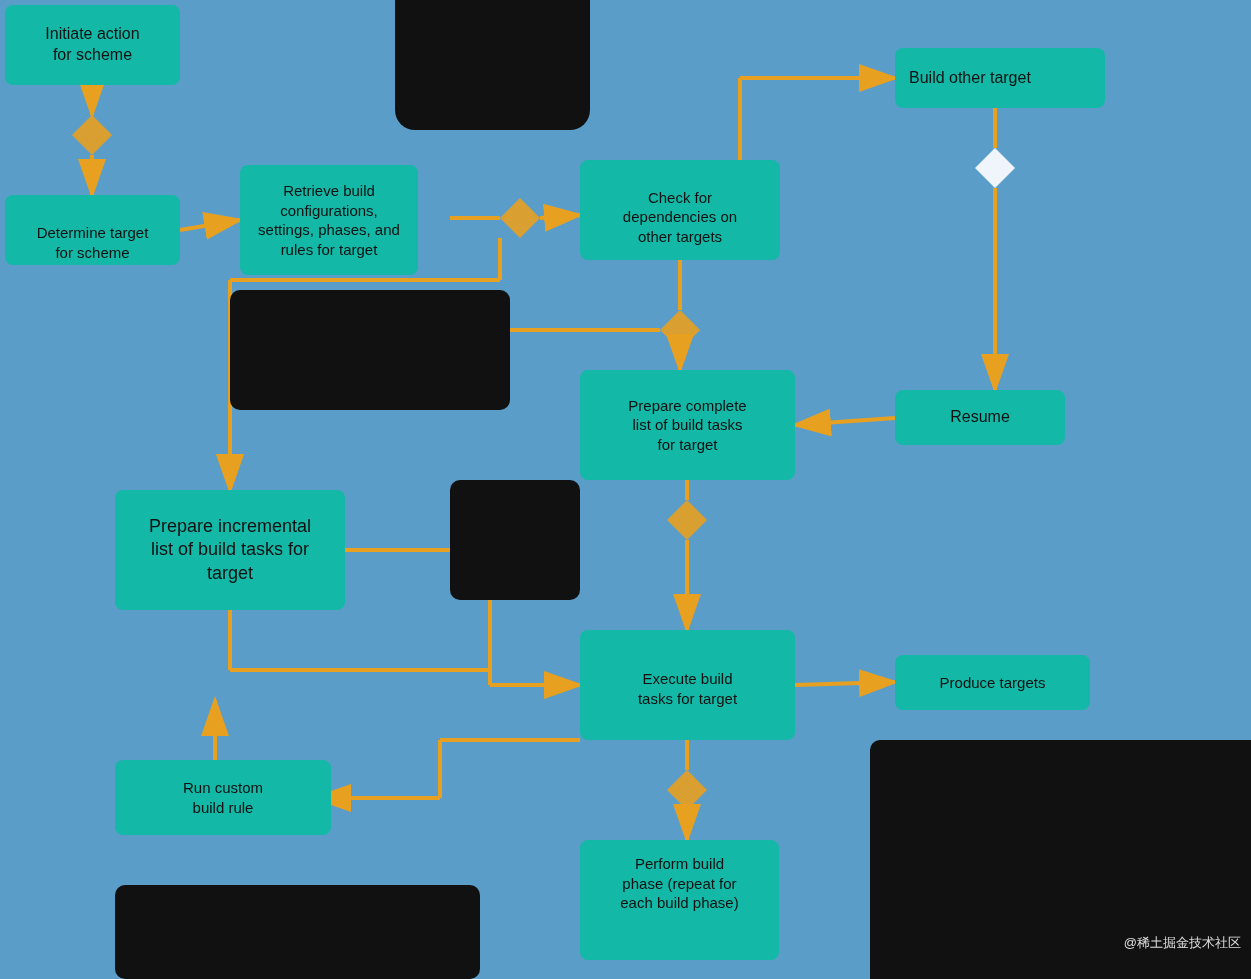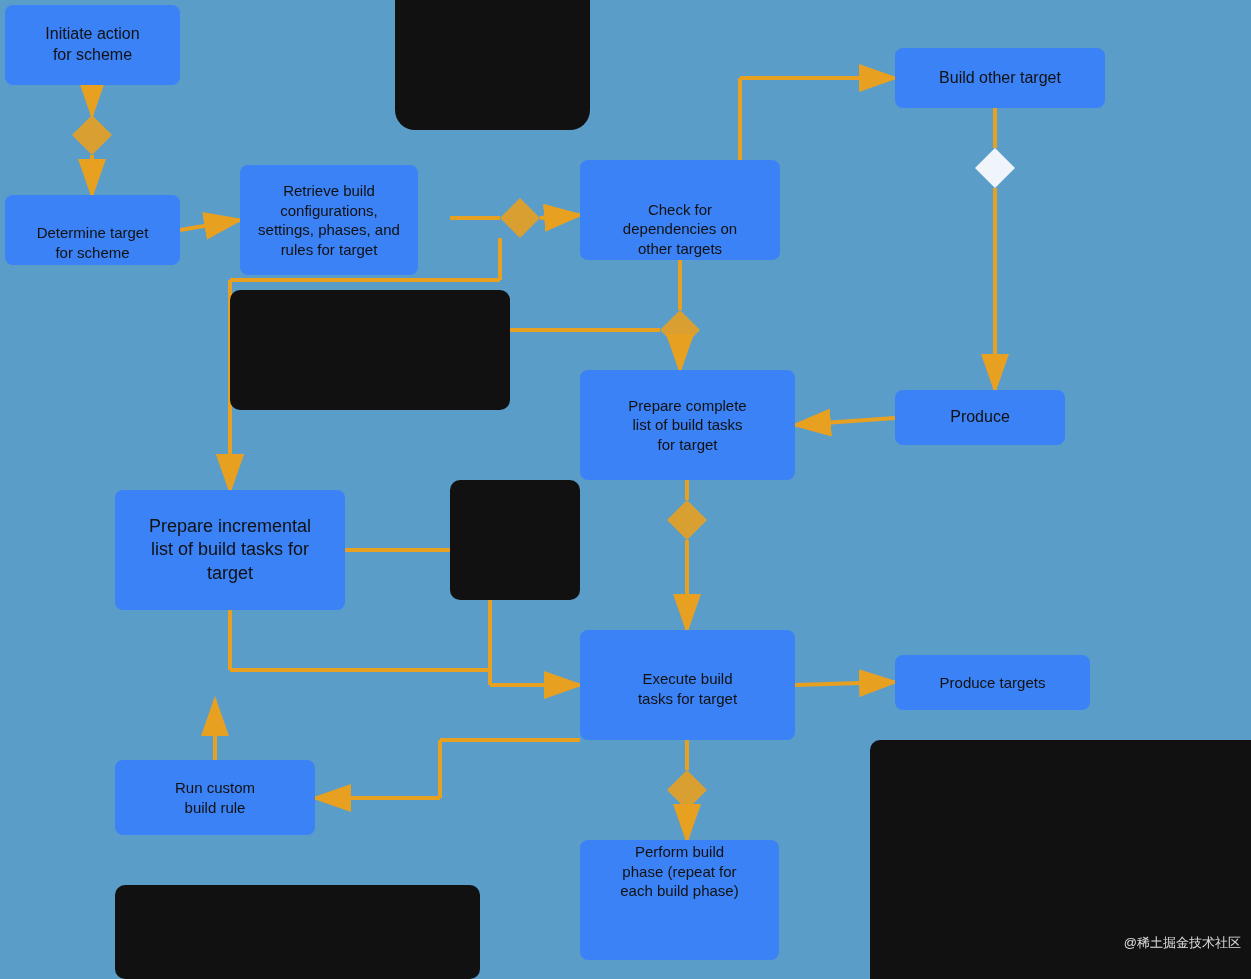--- a/index.html
+++ b/index.html
@@ -7,24 +7,24 @@
       width: 1251px;
       height: 979px;
       background-color: #5b9dc9;
       font-family: 'Helvetica Neue', Arial, sans-serif;
       position: relative;
       overflow: hidden;
     }
 
     .node {
       position: absolute;
-      background-color: #3b82f6;
+      background-color: #14b8a6;
       border-radius: 8px;
       text-align: center;
-      padding: 2px 14px;
+      padding: 14px 14px;
       font-size: 15px;
       line-height: 1.3;
       color: #111;
     }
 
     svg.arrows {
       position: absolute;
       top: 0; left: 0;
       width: 1251px;
       height: 979px;
@@ -149,45 +149,45 @@
 </div>
 
 <div class="node" style="left:240px; top:165px; width:178px; height:110px; display:flex; align-items:center; justify-content:center;">
   <span style="white-space:pre-line; font-size:15px; text-align:center;">Retrieve build<br>configurations,<br>settings, phases, and<br>rules for target</span>
 </div>
 
 <div class="node" style="left:580px; top:160px; width:200px; height:100px; display:flex; align-items:flex-end; justify-content:center;">
   <span style="white-space:pre-line; font-size:15px; text-align:center;">Check for<br>dependencies on<br>other targets</span>
 </div>
 
-<div class="node" style="left:895px; top:48px; width:210px; height:60px; display:flex; align-items:center; justify-content:center;">
+<div class="node" style="left:895px; top:48px; width:210px; height:60px; display:flex; align-items:center; justify-content:flex-start;">
   <span style="font-size:16px;">Build other target</span>
 </div>
 
 <div class="node" style="left:895px; top:390px; width:170px; height:55px; display:flex; align-items:center; justify-content:center;">
-  <span style="font-size:16px;">Produce</span>
+  <span style="font-size:16px;">Resume</span>
 </div>
 
 <div class="node" style="left:580px; top:370px; width:215px; height:110px; display:flex; align-items:center; justify-content:center;">
   <span style="white-space:pre-line; font-size:15px; text-align:center;">Prepare complete<br>list of build tasks<br>for target</span>
 </div>
 
 <div class="node" style="left:115px; top:490px; width:230px; height:120px; display:flex; align-items:center; justify-content:center;">
   <span style="white-space:pre-line; font-size:18px; text-align:center;">Prepare incremental<br>list of build tasks for<br>target</span>
 </div>
 
 <div class="node" style="left:580px; top:630px; width:215px; height:110px; display:flex; align-items:center; justify-content:center;">
   <span style="white-space:pre-line; font-size:15px; text-align:center;margin-top:7px;">Execute build<br>tasks for target</span>
 </div>
 
 <div class="node" style="left:895px; top:655px; width:195px; height:55px; display:flex; align-items:center; justify-content:center;">
   <span style="font-size:15px;">Produce targets</span>
 </div>
 
-<div class="node" style="left:115px; top:760px; width:200px; height:75px; display:flex; align-items:center; justify-content:center;">
+<div class="node" style="left:115px; top:760px; width:216px; height:75px; display:flex; align-items:center; justify-content:center;">
   <span style="white-space:pre-line; font-size:15px; text-align:center;">Run custom<br>build rule</span>
 </div>
 
 <div class="node" style="left:580px; top:840px; width:199px; height:120px; display:flex; align-items:flex-start; justify-content:center;">
   <span style="white-space:pre-line; font-size:15px; text-align:center;">Perform build<br>phase (repeat for<br>each build phase)</span>
 </div>
 
 <div class="blob" style="left:395px; top:0px; width:195px; height:130px; border-radius:0 0 20px 20px;"></div>
 
 <div class="blob" style="left:230px; top:290px; width:280px; height:120px; border-radius:10px;"></div>

